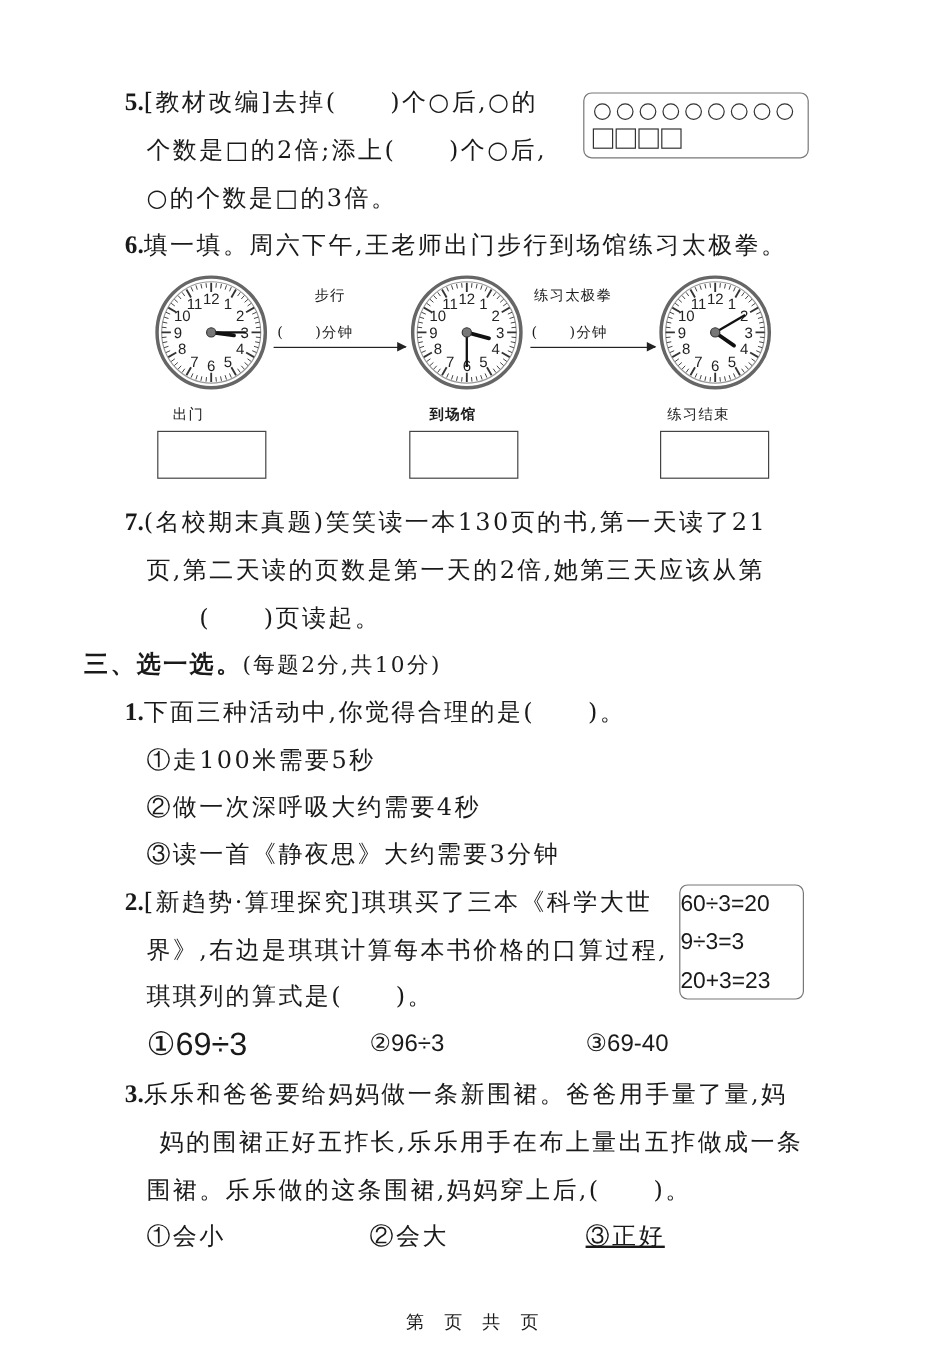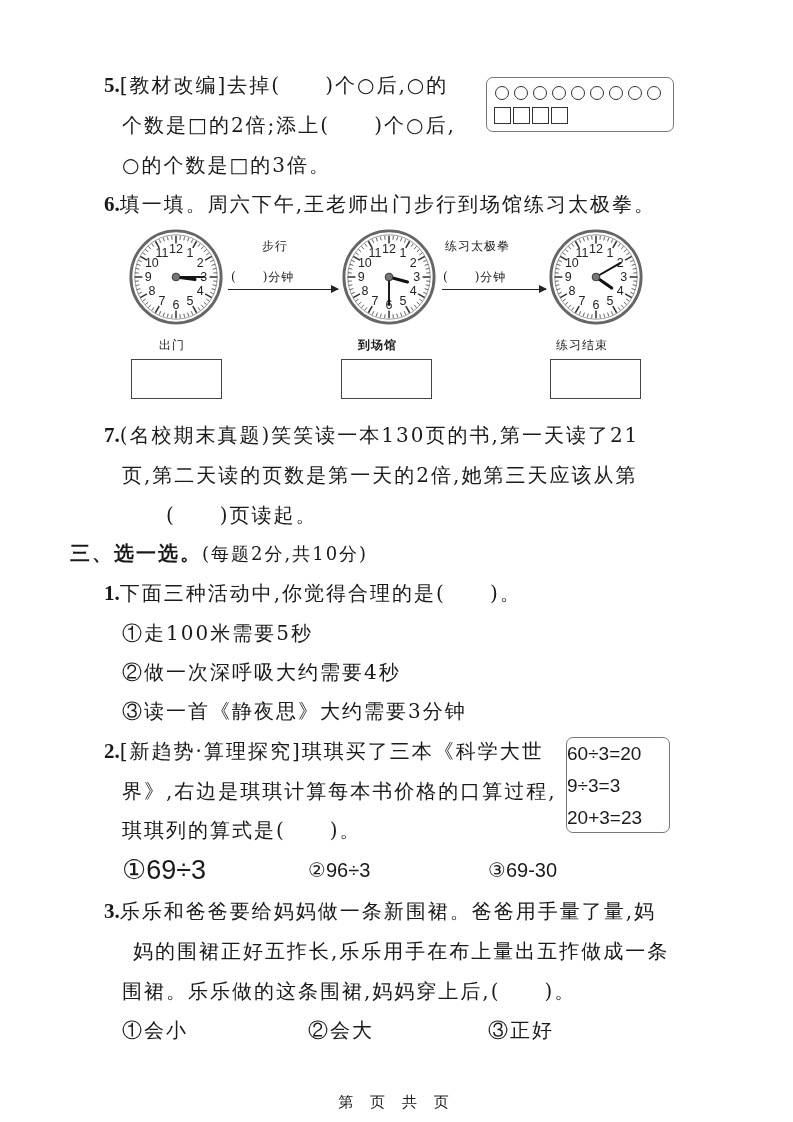--- a/index.html
+++ b/index.html
@@ -280,21 +280,21 @@
   </svg>
 
 <div class="line small" style="left:262px; top:234px;">步行</div>
 <div class="line small" style="left:231px; top:265px;">(　　)分钟</div>
 <div class="arrow" style="left:228px; top:289px; width:110px;"></div>
 
 <div class="line small" style="left:445px; top:234px;">练习太极拳</div>
 <div class="line small" style="left:443px; top:265px;">(　　)分钟</div>
 <div class="arrow" style="left:442px; top:289px; width:104px;"></div>
 
-<div class="line small" style="left:159px; top:333px;">出门</div>
+<div class="line small" style="left:144px; top:333px;">出门</div>
 <div class="line small" style="left:358px; top:333px;font-weight:bold;">到场馆</div>
 <div class="line small" style="left:556px; top:333px;">练习结束</div>
 
 <div class="ansbox" style="left:131px; top:359px;"></div>
 <div class="ansbox" style="left:341px; top:359px;"></div>
 <div class="ansbox" style="left:550px; top:359px;"></div>
 
 <div class="line" style="left:104px; top:423px;">
   <span class="num">7.</span><span>(名校期末真题)笑笑读一本130页的书,第一天读了21</span>
 </div>
@@ -317,24 +317,24 @@
 </div>
 <div class="line" style="left:122px; top:779px;">界》,右边是琪琪计算每本书价格的口算过程,</div>
 <div class="line" style="left:122px; top:818px;">琪琪列的算式是(　　)。</div>
 <div class="calc">
   <div>60÷3=20</div>
   <div>9÷3=3</div>
   <div>20+3=23</div>
 </div>
 <div class="line sans" style="left:122px; top:858px; font-size:27px;">①69÷3</div>
 <div class="line sans" style="left:308px; top:858px; font-size:20px;">②96÷3</div>
-<div class="line sans" style="left:488px; top:858px; font-size:20px;">③69-30</div>
+<div class="line sans" style="left:488px; top:858px; font-size:20px;">③69-40</div>
 
 <div class="line" style="left:104px; top:899px;">
   <span class="num">3.</span><span>乐乐和爸爸要给妈妈做一条新围裙。爸爸用手量了量,妈</span>
 </div>
 <div class="line" style="left:133px; top:939px;">妈的围裙正好五拃长,乐乐用手在布上量出五拃做成一条</div>
 <div class="line" style="left:122px; top:979px;">围裙。乐乐做的这条围裙,妈妈穿上后,(　　)。</div>
 <div class="line" style="left:122px; top:1018px;">①会小</div>
 <div class="line" style="left:308px; top:1018px;">②会大</div>
-<div class="line" style="left:488px; top:1018px;">③正好</div>
+<div class="line" style="left:488px; top:1018px;text-decoration:underline;">③正好</div>
 
 <div class="footer">第 页 共 页</div>
 
 </body></html>

